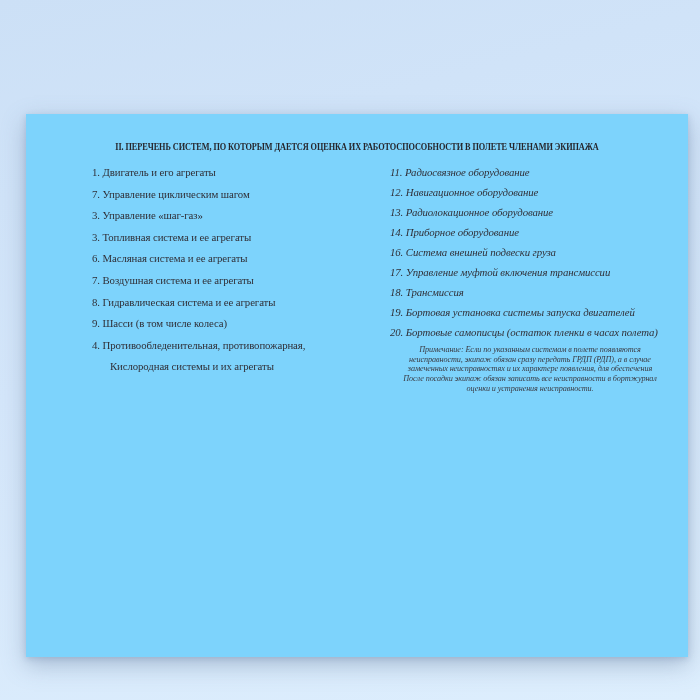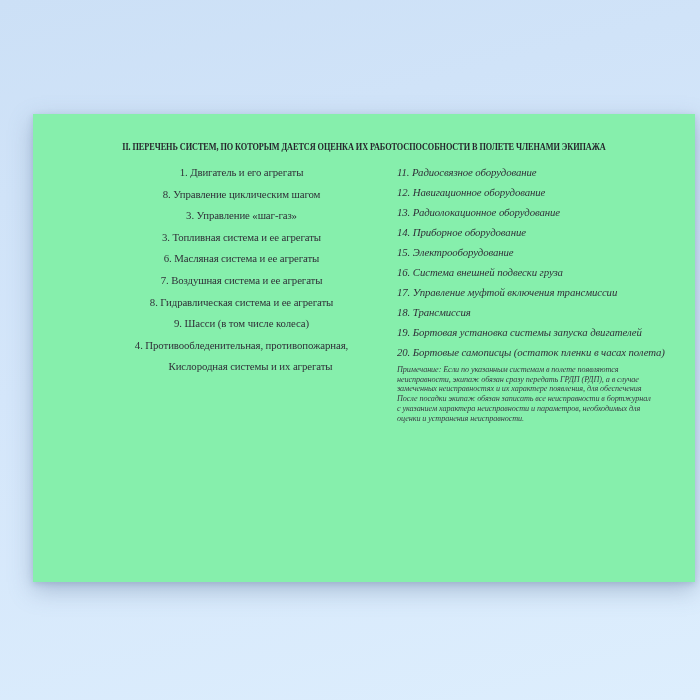--- a/index.html
+++ b/index.html
@@ -9,25 +9,25 @@
   body {
     width: 700px;
     height: 700px;
     position: relative;
     overflow: hidden;
     background: linear-gradient(165deg, #cce0f6 0%, #d4e6fa 45%, #ddeefd 100%);
     font-family: "Liberation Serif", "DejaVu Serif", serif;
   }
   .page {
     position: absolute;
-    left: 33px;
+    left: 26px;
     top: 114px;
     width: 662px;
-    height: 468px;
-    background: #86efac;
+    height: 543px;
+    background: #7dd3fc;
     box-shadow: 0 8px 22px rgba(108, 134, 166, 0.45),
                 0 2px 6px rgba(108, 134, 166, 0.30);
   }
   .doc-title {
     position: absolute;
     left: 0;
     right: 0;
     top: 25px;
     text-align: center;
     font-weight: bold;
@@ -39,21 +39,20 @@
     transform-origin: 50% 50%;
     letter-spacing: -0.1px;
   }
   .col {
     position: absolute;
     top: 48px;
   }
   .col-left {
     left: 66px;
     width: 285px;
-    text-align: center;
   }
   .col-right {
     left: 364px;
     width: 292px;
     font-style: italic;
   }
   .item {
     font-size: 10.8px;
     color: #303038;
     letter-spacing: -0.1px;
@@ -68,60 +67,59 @@
     line-height: 20px;
     white-space: nowrap;
   }
   .note {
     margin-top: 3px;
     width: 280px;
     font-size: 8.2px;
     line-height: 9.7px;
     color: #3a3a42;
     letter-spacing: -0.1px;
+    text-align: center;
   }
   .note-line {
     white-space: nowrap;
   }
 </style>
 </head>
 <body>
 
 <div class="page">
 
   <div class="doc-title">II. ПЕРЕЧЕНЬ СИСТЕМ, ПО КОТОРЫМ ДАЕТСЯ ОЦЕНКА ИХ РАБОТОСПОСОБНОСТИ В ПОЛЕТЕ ЧЛЕНАМИ ЭКИПАЖА</div>
 
   <div class="col col-left">
     <div class="item">1. Двигатель и его агрегаты</div>
-    <div class="item">8. Управление циклическим шагом</div>
+    <div class="item">7. Управление циклическим шагом</div>
     <div class="item">3. Управление «шаг-газ»</div>
     <div class="item">3. Топливная система и ее агрегаты</div>
     <div class="item">6. Масляная система и ее агрегаты</div>
     <div class="item">7. Воздушная система и ее агрегаты</div>
     <div class="item">8. Гидравлическая система и ее агрегаты</div>
     <div class="item">9. Шасси (в том числе колеса)</div>
     <div class="item">4. Противообледенительная, противопожарная,
 Кислородная системы и их агрегаты</div>
   </div>
 
   <div class="col col-right">
     <div class="item">11. Радиосвязное оборудование</div>
     <div class="item">12. Навигационное оборудование</div>
     <div class="item">13. Радиолокационное оборудование</div>
     <div class="item">14. Приборное оборудование</div>
-    <div class="item">15. Электрооборудование</div>
     <div class="item">16. Система внешней подвески груза</div>
     <div class="item">17. Управление муфтой включения трансмиссии</div>
     <div class="item">18. Трансмиссия</div>
     <div class="item">19. Бортовая установка системы запуска двигателей</div>
     <div class="item">20. Бортовые самописцы (остаток пленки в часах полета)</div>
 
     <div class="note">
       <div class="note-line">Примечание: Если по указанным системам в полете появляются</div>
       <div class="note-line">неисправности, экипаж обязан сразу передать ГРДП (РДП), а в случае</div>
       <div class="note-line">замеченных неисправностях и их характере появления, для обеспечения</div>
       <div class="note-line">После посадки экипаж обязан записать все неисправности в бортжурнал</div>
-      <div class="note-line">с указанием характера неисправности и параметров, необходимых для</div>
       <div class="note-line">оценки и устранения неисправности.</div>
     </div>
   </div>
 
 </div>
 
 </body></html>

